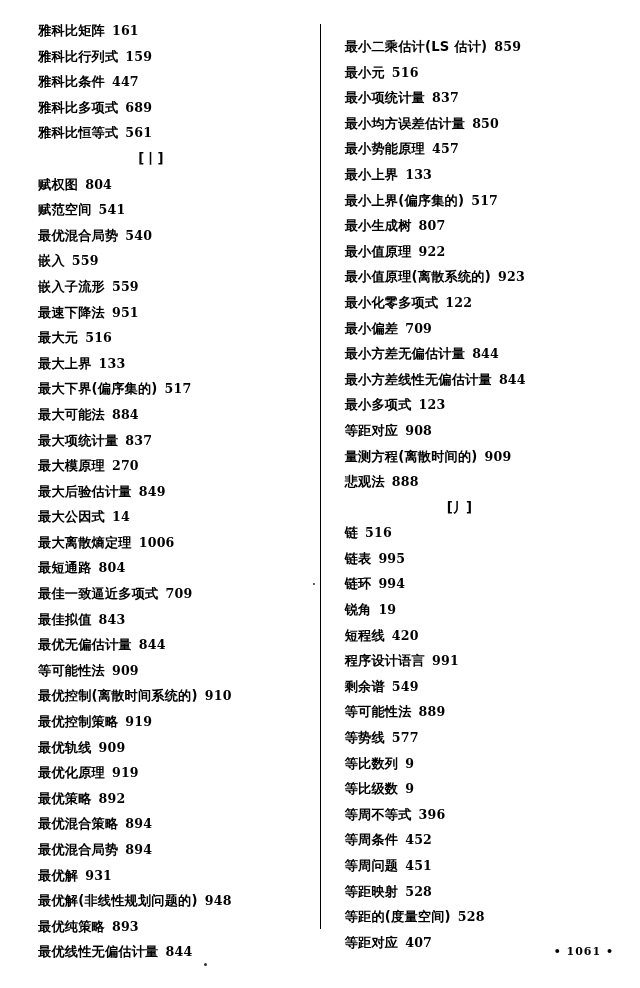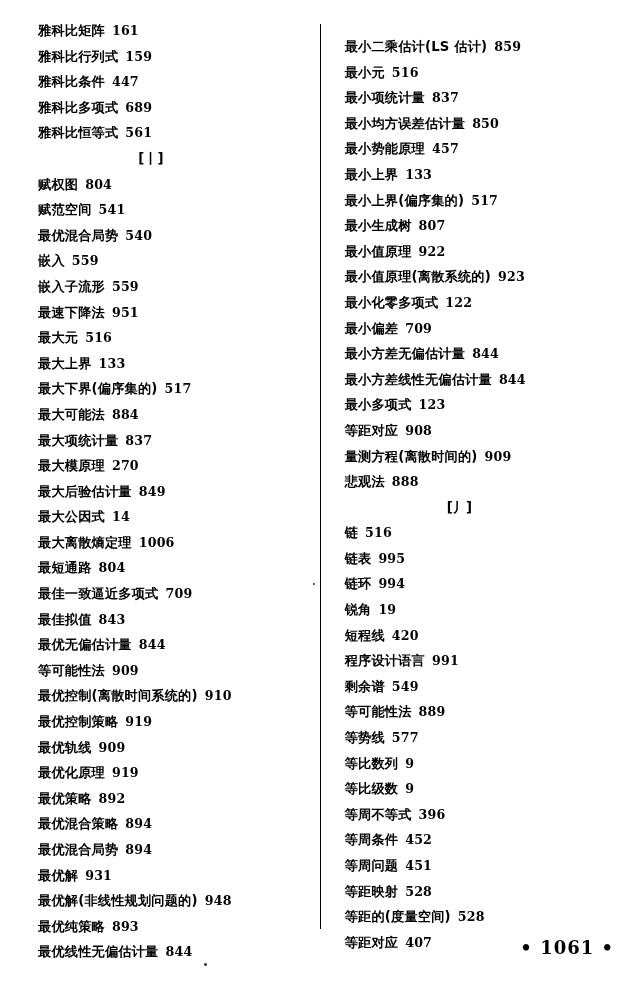--- a/index.html
+++ b/index.html
@@ -73,21 +73,21 @@
     font-weight: 700;
     padding-right: 40px;
   }
   .section-mark.right-mark {
     padding-right: 46px;
   }
   .footer {
     position: absolute;
     right: 26px;
     bottom: 30px;
-    font-size: 18px;
+    font-size: 11px;
     font-weight: 700;
     font-family: "DejaVu Serif", "Liberation Serif", serif;
     letter-spacing: 1px;
   }
   .speck {
     position: absolute;
     width: 3px;
     height: 3px;
     background: #333;
     border-radius: 50%;

